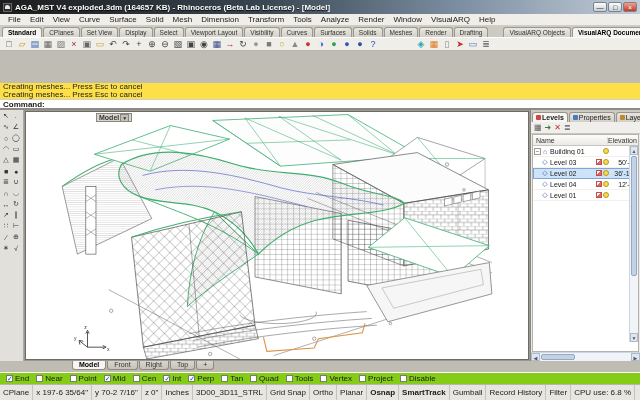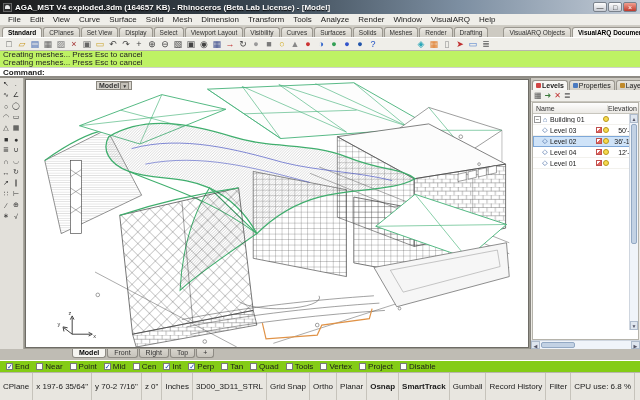--- a/index.html
+++ b/index.html
@@ -29,21 +29,21 @@
     border:1px solid #9a978f; border-bottom:none; border-radius:3px 3px 0 0; white-space:nowrap; color:#333; }
   .ttab.active { background:#f4f3ef; font-weight:bold; color:#000; }
 
   
   .toolbar { height:14px; background:#efeee9; border-top:1px solid #fff; border-bottom:1px solid #b9b6ae; display:flex; align-items:center; padding:0 3px; flex:0 0 auto; }
   .tb-icons { display:flex; gap:1px; }
   .tb-icons.varq { margin-left:36px; }
   .tbi { width:12px; height:12px; display:inline-flex; align-items:center; justify-content:center; font-size:9px; border:1px solid transparent; border-radius:2px; }
 
   
-  .cmdhist { height:17px; background:#bef264; border-bottom:1px solid #d0d0d0; padding:0 3px; overflow:hidden; flex:0 0 auto; }
+  .cmdhist { height:17px; background:#fde047; border-bottom:1px solid #d0d0d0; padding:0 3px; overflow:hidden; flex:0 0 auto;margin-top:32px; }
   .cmdhist div { line-height:8px; color:#222; }
   .cmdline { height:10px; background:#fff; border-bottom:2px solid #8e8b84; padding:0 3px; line-height:9px; font-weight:bold; flex:0 0 auto; }
 
   
   .main { flex:1 1 auto; display:flex; background:#9a988f; min-height:0; }
 
   
   .palette { width:24px; background:#e2e0da; border-right:1px solid #aaa8a0; display:flex; flex-wrap:wrap; align-content:flex-start; padding:1px; flex:0 0 auto; }
   .pal-i { width:10px; height:10px; margin:0 0 1px 0; display:inline-flex; align-items:center; justify-content:center; font-size:7px; color:#333; border:1px solid transparent; }
 
@@ -91,21 +91,21 @@
     border-radius:0 0 3px 3px; color:#333; }
   .vtab.active { background:#f6f5f1; font-weight:bold; color:#000; }
 
   
   .osnaprow { height:12px; background:#84cc16; border-top:1px solid #fff; display:flex; align-items:center; gap:7px; padding:0 6px; flex:0 0 auto; }
   .osnap-item { display:flex; align-items:center; gap:2px; white-space:nowrap; }
   .cb { width:7px; height:7px; background:#fff; border:1px solid #7a7a7a; font-size:7px; line-height:6px; text-align:center; color:#1a4bb5; }
   .cb.checked::after { content:"✓"; }
 
   
-  .statusbar { height:28px; background:#e8e6e0; border-top:1px solid #b9b6ae; display:flex; align-items:stretch; flex:0 0 auto; }
+  .statusbar { height:16px; background:#e8e6e0; border-top:1px solid #b9b6ae; display:flex; align-items:stretch; flex:0 0 auto; }
   .scell { border-right:1px solid #c6c3bb; display:flex; align-items:center; justify-content:center; padding:0 3px; white-space:nowrap; overflow:hidden; }
   .scell.bold { font-weight:bold; }
 </style>
 </head>
 <body>
 
 <div class="titlebar">
   <span class="appicon"></span>
   <span class="titletext">AGA_MST V4 exploded.3dm (164657 KB) - Rhinoceros (Beta Lab License) - [Model]</span>
   <span class="winbtns">

